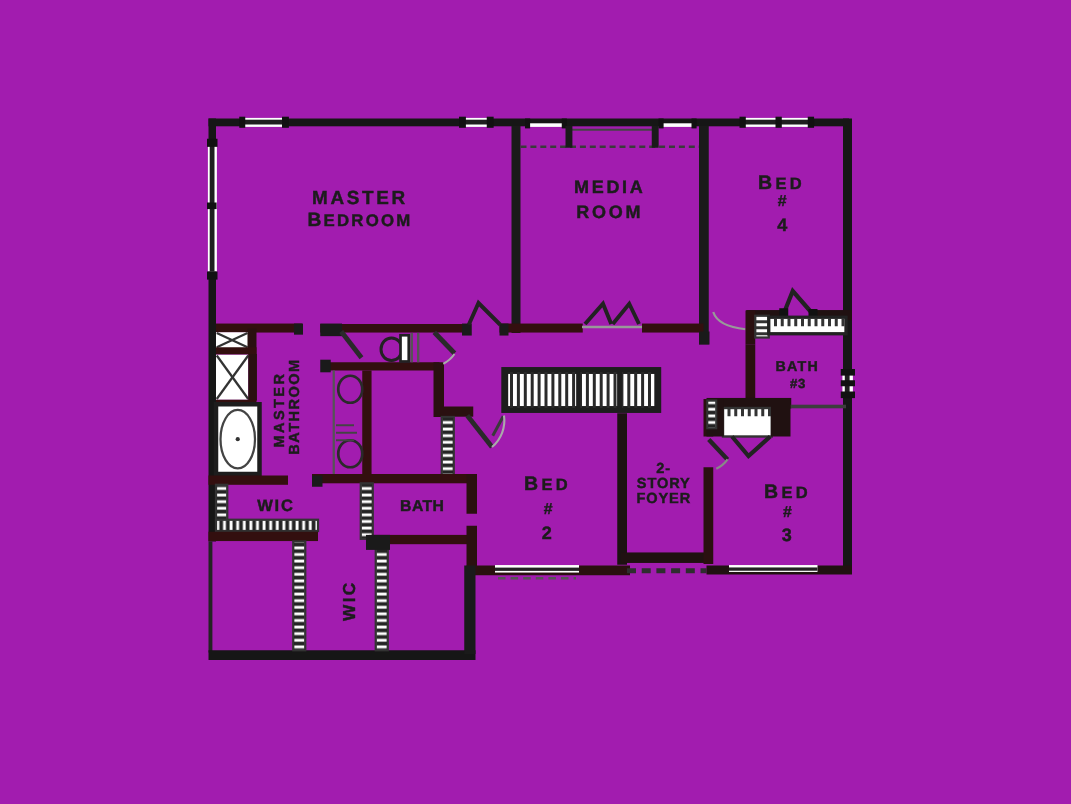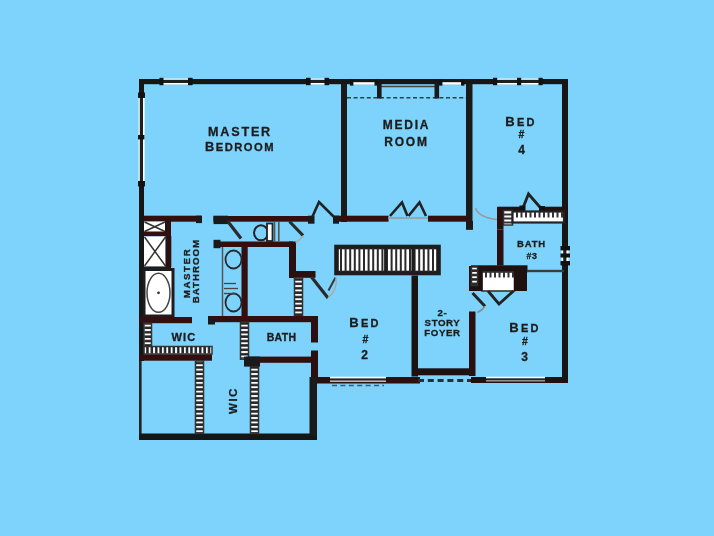--- a/index.html
+++ b/index.html
@@ -1,16 +1,16 @@
 <!DOCTYPE html>
 <html><head>
 <meta charset="utf-8">
 <style>
   html,body{margin:0;padding:0;background:#ffffff;}
-  .page{position:relative;width:714px;height:536px;background:#7dd3fc;overflow:hidden;
+  .page{position:relative;width:714px;height:536px;background:#a21caf;overflow:hidden;
         font-family:"Liberation Sans", sans-serif;}
   svg{position:absolute;left:0;top:0;}
   text{fill:#1c1c1c;stroke:#1c1c1c;stroke-width:0.3;filter:grayscale(1);font-family:"Liberation Sans", sans-serif;font-weight:bold;}
 </style>
 </head>
 <body>
 <div class="page">
 <svg width="714" height="536" viewBox="0 0 714 536">
 <defs>
 <pattern id="ladV" width="8" height="4.4" patternUnits="userSpaceOnUse">

